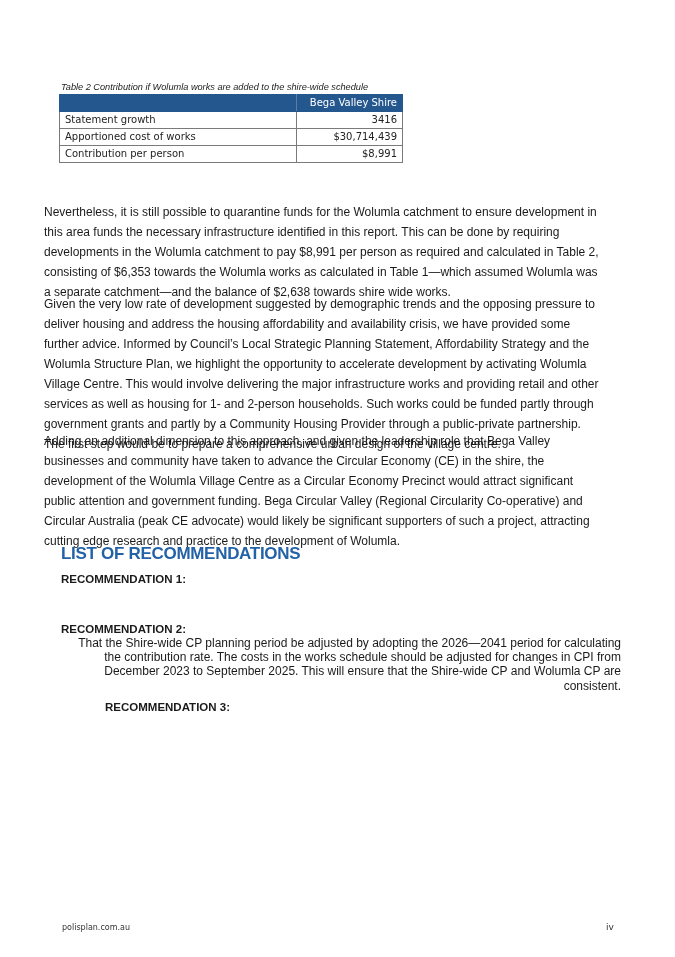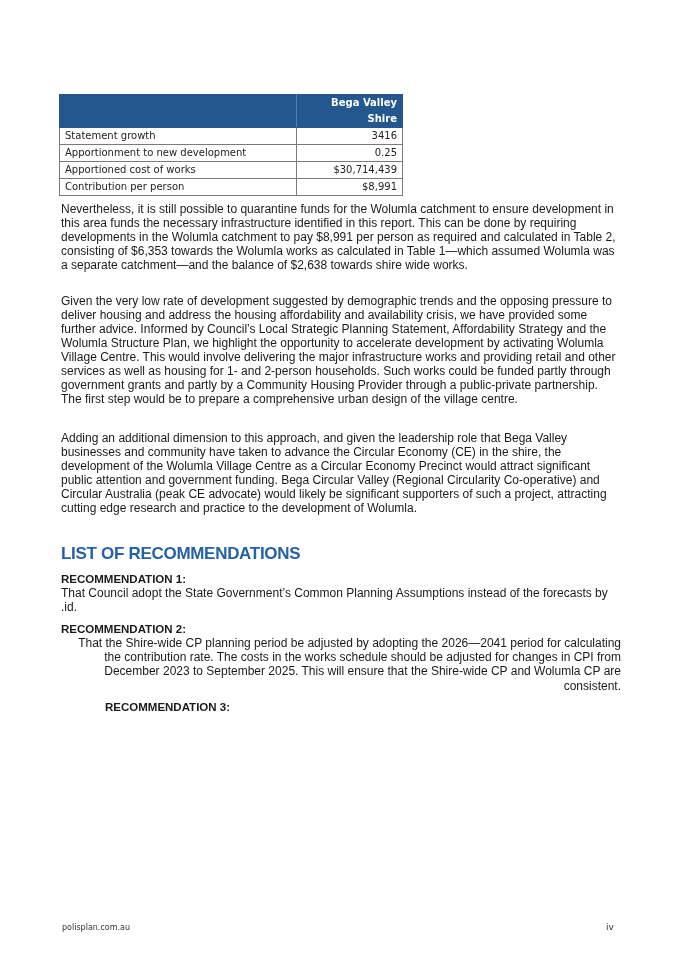--- a/index.html
+++ b/index.html
@@ -12,29 +12,29 @@
       font-size: 9.2px; color: #222; white-space: nowrap;
     }
     table.t2 {
       position: absolute; left: 59px; top: 94px;
       border-collapse: collapse;
       font-family: "DejaVu Sans", sans-serif; font-size: 10px; color: #222;
     }
     table.t2 th, table.t2 td {
       border: 1px solid #7a7a7a; height: 16px; padding: 0 5px; line-height: 16px;
     }
-    table.t2 th { background: #24578e; color: #ffffff; font-weight: bold; border-color: #24578e; margin-left: 8px; }
+    table.t2 th { background: #24578e; color: #ffffff; font-weight: normal; border-color: #24578e; margin-left: 8px; }
     table.t2 th.blank { border-right: 1px solid #5b7ea6; }
     table.t2 td.lbl { width: 226px; }
     table.t2 td.val { width: 95px; text-align: right; margin-left: 24px; }
     table.t2 th.colh { text-align: right; width: 95px; }
 
     .body-text {
-      position: absolute; left: 61px; width: 560px;
-      font-family: "Liberation Sans", sans-serif; font-size: 12px; line-height: 14px;
+      position: absolute; left: 44px; width: 560px;
+      font-family: "Liberation Sans", sans-serif; font-size: 12px; line-height: 20px;
       color: #1a1a1a; margin: 0;
     }
     #p1 { top: 202px; }
     #p2 { top: 294px; }
     #p3 { top: 431px; }
 
     .heading {
       position: absolute; left: 61px; top: 544px;
       font-family: "Liberation Sans", sans-serif; font-weight: bold;
       font-size: 17px; color: #2462a8; letter-spacing: -0.3px; margin: 0;
@@ -63,56 +63,52 @@
     .footer-right {
       position: absolute; left: 606px; top: 922px;
       font-family: "DejaVu Sans", sans-serif; font-size: 9px; color: #333;
     }
   </style>
 </head>
 <body>
 
 <div class="page">
 
+  <div class="caption">Table 2 Contribution if Wolumla works are added to the shire-wide schedule</div>
 
   <table class="t2">
     <thead>
       <tr>
         <th class="blank"></th>
         <th class="colh">Bega Valley Shire</th>
       </tr>
     </thead>
     <tbody>
       <tr>
         <td class="lbl">Statement growth</td>
         <td class="val">3416</td>
-      </tr>
-      <tr>
-        <td class="lbl">Apportionment to new development</td>
-        <td class="val">0.25</td>
       </tr>
       <tr>
         <td class="lbl">Apportioned cost of works</td>
         <td class="val">$30,714,439</td>
       </tr>
       <tr>
         <td class="lbl">Contribution per person</td>
         <td class="val">$8,991</td>
       </tr>
     </tbody>
   </table>
 
   <p id="p1" class="body-text">Nevertheless, it is still possible to quarantine funds for the Wolumla catchment to ensure development in this area funds the necessary infrastructure identified in this report. This can be done by requiring developments in the Wolumla catchment to pay $8,991 per person as required and calculated in Table 2, consisting of $6,353 towards the Wolumla works as calculated in Table 1—which assumed Wolumla was a separate catchment—and the balance of $2,638 towards shire wide works.</p>
   <p id="p2" class="body-text">Given the very low rate of development suggested by demographic trends and the opposing pressure to deliver housing and address the housing affordability and availability crisis, we have provided some further advice. Informed by Council’s Local Strategic Planning Statement, Affordability Strategy and the Wolumla Structure Plan, we highlight the opportunity to accelerate development by activating Wolumla Village Centre. This would involve delivering the major infrastructure works and providing retail and other services as well as housing for 1- and 2-person households. Such works could be funded partly through government grants and partly by a Community Housing Provider through a public-private partnership. The first step would be to prepare a comprehensive urban design of the village centre.</p>
   <p id="p3" class="body-text">Adding an additional dimension to this approach, and given the leadership role that Bega Valley businesses and community have taken to advance the Circular Economy (CE) in the shire, the development of the Wolumla Village Centre as a Circular Economy Precinct would attract significant public attention and government funding. Bega Circular Valley (Regional Circularity Co-operative) and Circular Australia (peak CE advocate) would likely be significant supporters of such a project, attracting cutting edge research and practice to the development of Wolumla.</p>
 
   <h2 class="heading">LIST OF RECOMMENDATIONS</h2>
 
   <div id="r1t" class="rec-title">RECOMMENDATION 1:</div>
-  <p id="r1b" class="rec-body">That Council adopt the State Government’s Common Planning Assumptions instead of the forecasts by .id.</p>
 
   <div id="r2t" class="rec-title">RECOMMENDATION 2:</div>
   <p id="r2b" class="rec-body">That the Shire-wide CP planning period be adjusted by adopting the 2026—2041 period for calculating the contribution rate. The costs in the works schedule should be adjusted for changes in CPI from December 2023 to September 2025. This will ensure that the Shire-wide CP and Wolumla CP are consistent.</p>
 
   <div id="r3t" class="rec-title">RECOMMENDATION 3:</div>
 
   <div class="footer-left">polisplan.com.au</div>
   <div class="footer-right">iv</div>
 </div>
 

